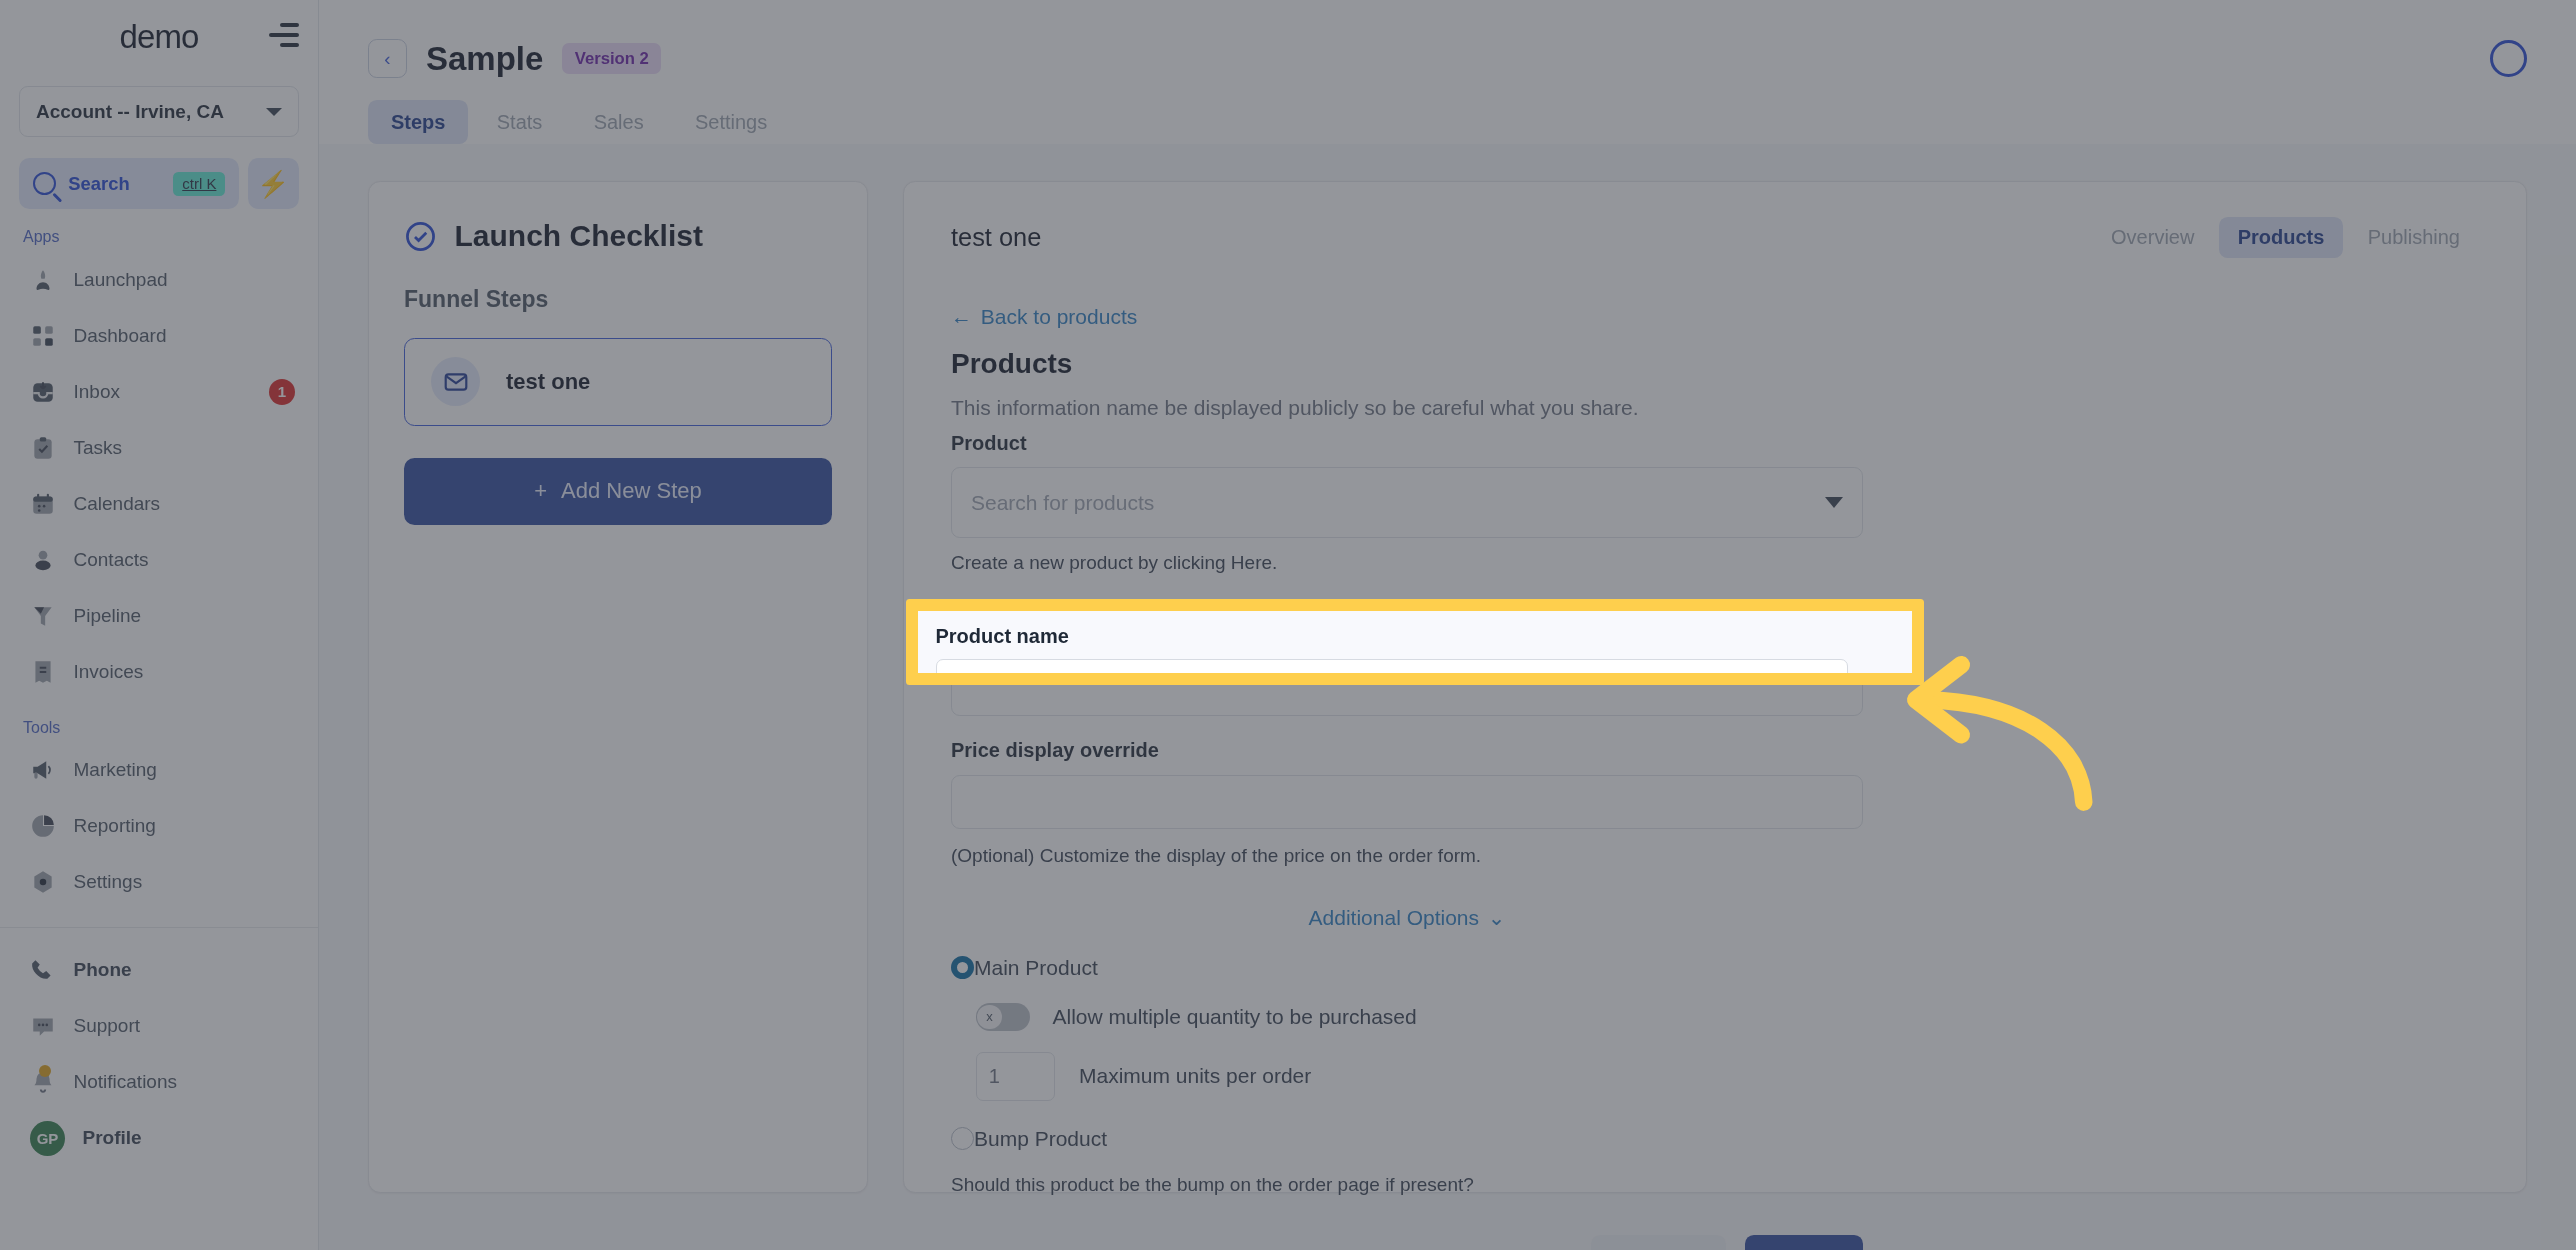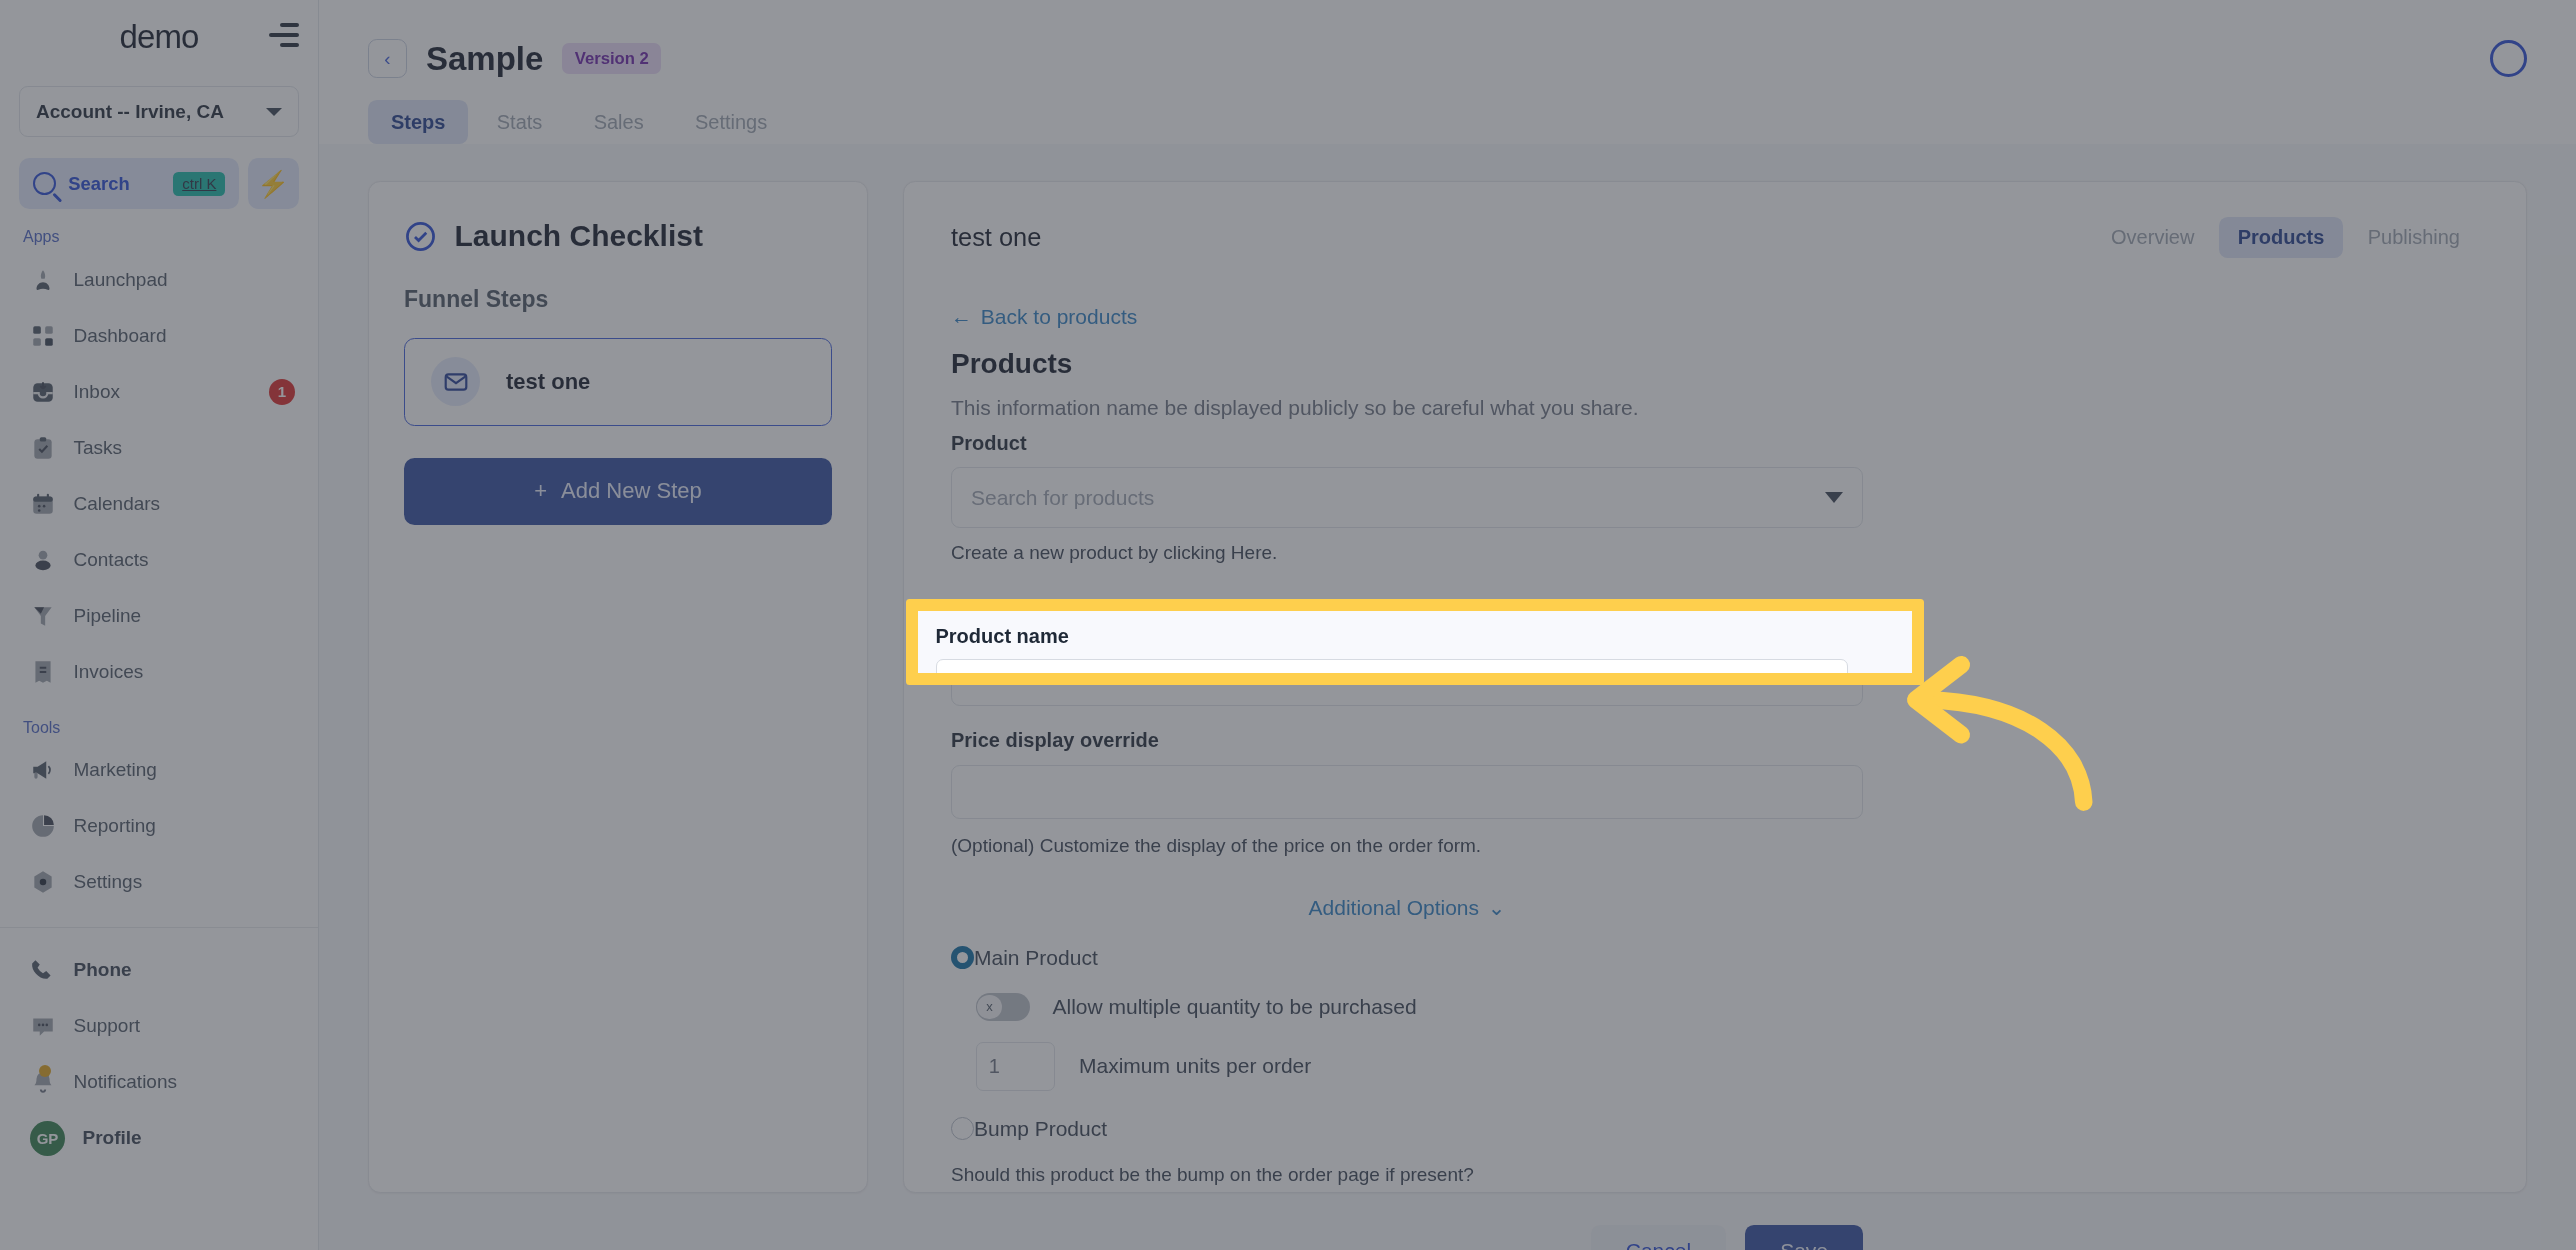--- a/index.html
+++ b/index.html
@@ -49,21 +49,21 @@
   .chev { width:0;height:0;border-left:8px solid transparent;border-right:8px solid transparent;border-top:8.8px solid #374151; }
 
   .search-row { display:flex; gap:8.8px; margin: 21px 19px 0 19px; }
   .search-box {
     flex:1; height:51px; background:#dfe7fb; border-radius:10.5px;
     display:flex; align-items:center; padding:0 14px; gap:12.3px;
   }
   .search-glyph { width:23px; height:23px; border:2.6px solid #2447d6; border-radius:50%; position:relative; }
   .search-glyph::after { content:""; position:absolute; right:-8px; bottom:-5.3px; width:10.5px; height:2.6px; background:#2447d6; transform:rotate(45deg); border-radius:1.8px;}
   .search-label { color:#2447d6; font-weight:700; font-size:18.4px; flex:1; }
-  .kbd { background:#14b8a6; color:#273043; font-size:15px; padding:3.5px 8.8px; border-radius:5.3px;text-decoration:underline; }
+  .kbd { background:#5eead4; color:#273043; font-size:15px; padding:3.5px 8.8px; border-radius:5.3px;text-decoration:underline; }
   .bolt-box { width:51px; height:51px; background:#dfe7fb; border-radius:10.5px; display:flex; align-items:center; justify-content:center; }
   .bolt { color:#2447d6; font-size:26px; line-height:1; }
 
   .sec-label { color:#4a63c4; font-size:16px; padding: 19px 0 5.3px 23px; }
   .nav-item {
     display:flex; align-items:center; gap:17.5px;
     padding: 0 23px 0 30px; height:56px;
     color:#4b5563; font-size:19px; position:relative;
   }
   .nav-item .label { flex:1; }
@@ -129,21 +129,21 @@
   .detail-tabs { margin-left:auto; display:flex; gap:5.3px; }
   .dtab { padding:8.8px 19px; border-radius:8.8px; font-size:20px; color:#9aa2ae; }
   .dtab.active { background:#dbe2f6; color:#1e3a8a; font-weight:700; }
 
   .form-wrap { margin-top: 47px; max-width: 912px; }
   .back-link { color:#2b7fc4; font-size:21px; display:flex; align-items:center; gap:8.8px; }
   .section-title { font-size:28px; font-weight:700; color:#111827; margin-top:19px; }
   .section-sub { font-size:21px; color:#6b7280; margin-top:16px; }
   .field-label { font-size:20px; font-weight:700; color:#1f2937; margin-top:12.3px; }
   .select-box {
-    margin-top:12.3px; height:61px; border:0.9px solid #dfe3e8; border-radius:8.8px;
+    margin-top:12.3px; height:71px; border:0.9px solid #dfe3e8; border-radius:8.8px;
     display:flex; align-items:center; padding:0 19px; background:#fff;
     font-size:21px; color:#9ca3af;
   }
   .select-box .caret { margin-left:auto; width:0;height:0;border-left:9.6px solid transparent;border-right:9.6px solid transparent;border-top:11.4px solid #374151; }
   .hint { font-size:19px; color:#374151; margin-top:14px; }
   .text-input {
     margin-top:12.3px; height:54px; width:100%; border:0.9px solid #dfe3e8; border-radius:8.8px;
     background:#fff; font-size:21px; padding:0 16px; color:#111827;
     font-family:"Liberation Sans", sans-serif;
   }

